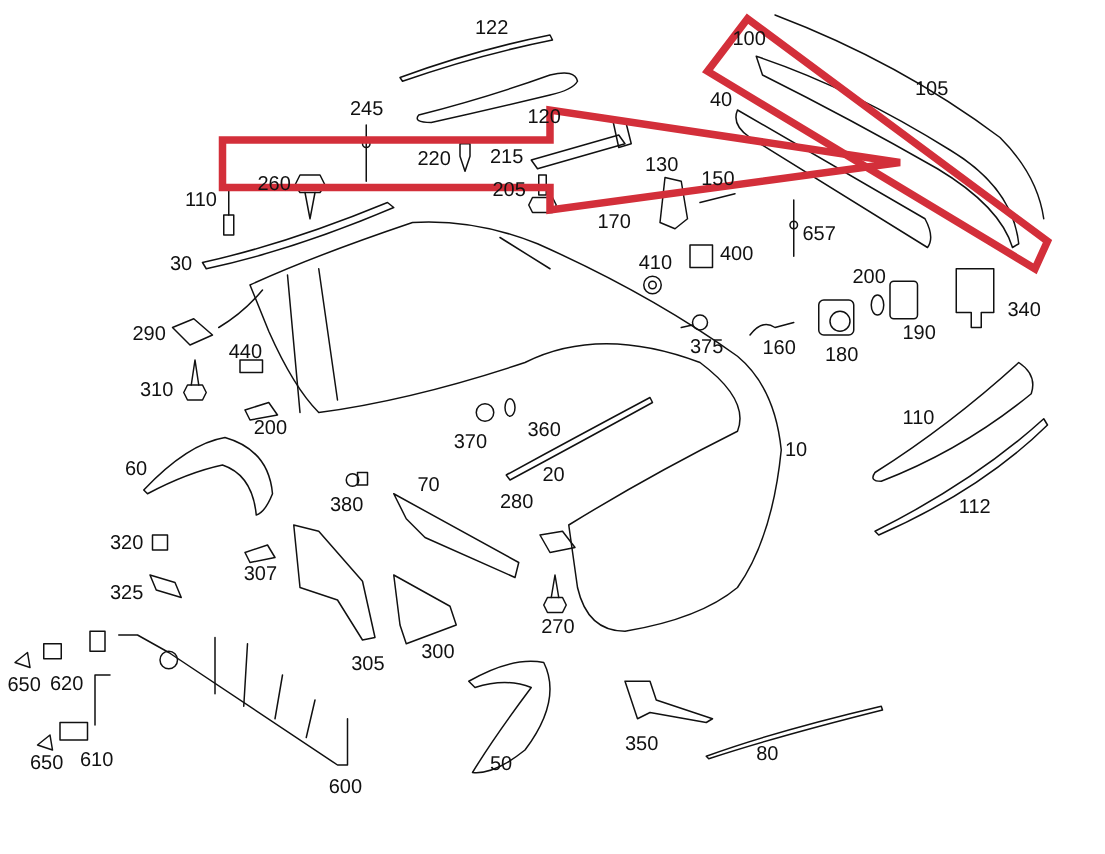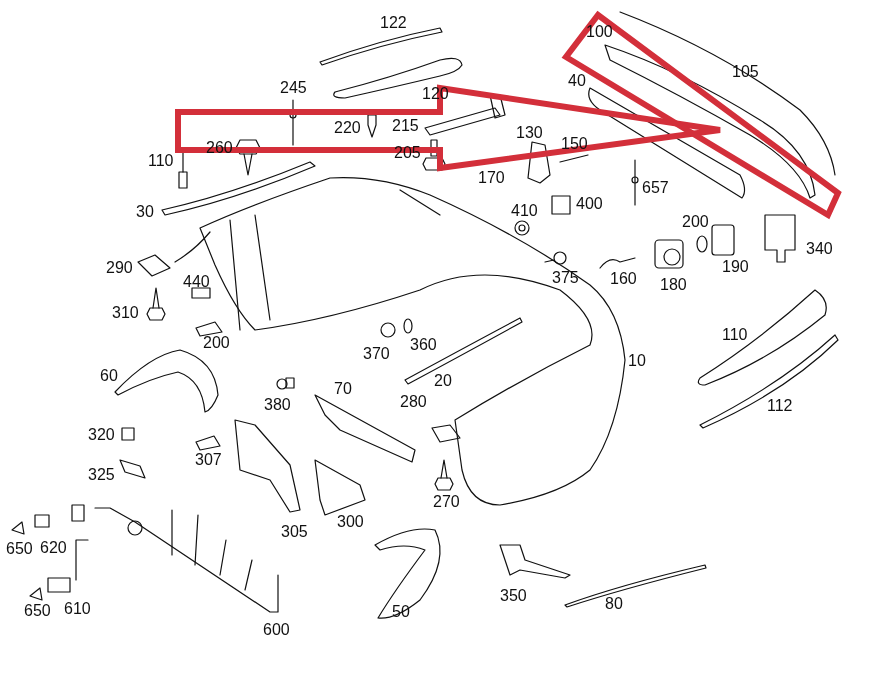--- a/index.html
+++ b/index.html
@@ -212,21 +212,21 @@
 <span class="lbl" style="left:806px;top:241px">340</span>
 <span class="lbl" style="left:722px;top:259px">190</span>
 <span class="lbl" style="left:106px;top:260px">290</span>
 <span class="lbl" style="left:183px;top:274px">440</span>
 <span class="lbl" style="left:552px;top:270px">375</span>
 <span class="lbl" style="left:610px;top:271px">160</span>
 <span class="lbl" style="left:660px;top:277px">180</span>
 <span class="lbl" style="left:112px;top:305px">310</span>
 <span class="lbl" style="left:203px;top:335px">200</span>
 <span class="lbl" style="left:363px;top:346px">370</span>
-<span class="lbl" style="left:410px;top:337px">360</span>
+<span class="lbl" style="left:422px;top:337px">360</span>
 <span class="lbl" style="left:722px;top:327px">110</span>
 <span class="lbl" style="left:628px;top:353px">10</span>
 <span class="lbl" style="left:100px;top:368px">60</span>
 <span class="lbl" style="left:434px;top:373px">20</span>
 <span class="lbl" style="left:264px;top:397px">380</span>
 <span class="lbl" style="left:334px;top:381px">70</span>
 <span class="lbl" style="left:767px;top:398px">112</span>
 <span class="lbl" style="left:88px;top:427px">320</span>
 <span class="lbl" style="left:400px;top:394px">280</span>
 <span class="lbl" style="left:195px;top:452px">307</span>

